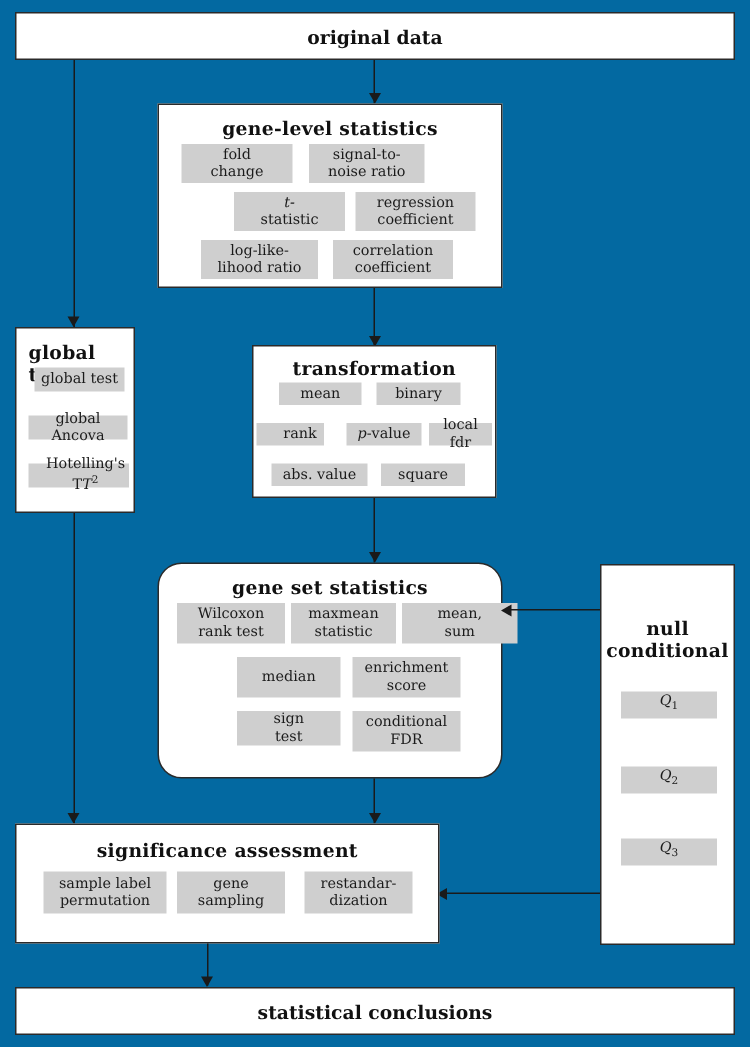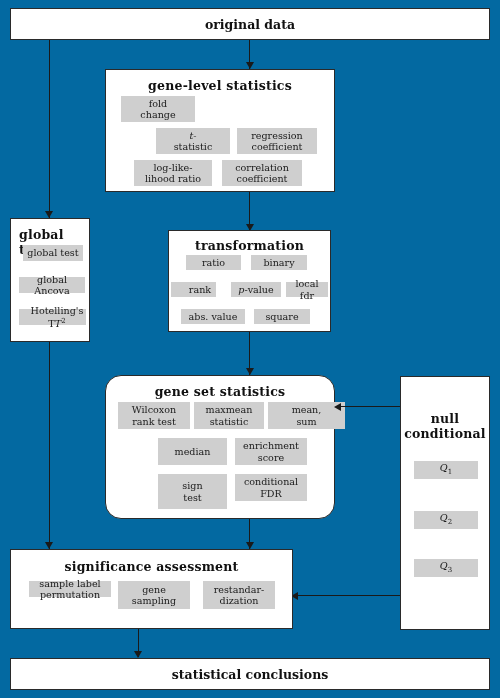--- a/index.html
+++ b/index.html
@@ -102,20 +102,23 @@
   <div class="arrow-down" style="left:245.5px; top:62px;"></div>
 
   <div class="vline" style="left:48.5px; top:40px; height:178px;"></div>
   <div class="arrow-down" style="left:45px; top:211px;"></div>
 
   <div class="box" style="left:105px; top:69px; width:230px; height:123px;">
     <div class="box-title" style="top:8px;">gene-level statistics</div>
     <div class="chip" style="left:15px; top:26px; width:74px; height:26px;">
       <span><span>fold</span><br><span>change</span></span>
     </div>
+    <div class="chip" style="left:100px; top:26px; width:77px; height:26px;">
+      <span><span>signal-to-</span><br><span>noise ratio</span></span>
+    </div>
     <div class="chip" style="left:50px; top:58px; width:74px; height:26px;">
       <span><i>t-</i><br><span>statistic</span></span>
     </div>
     <div class="chip" style="left:131px; top:58px; width:80px; height:26px;">
       <span><span>regression</span><br><span>coefficient</span></span>
     </div>
     <div class="chip" style="left:28px; top:90px; width:78px; height:26px;">
       <span><span>log-like-</span><br><span>lihood ratio</span></span>
     </div>
     <div class="chip" style="left:116px; top:90px; width:80px; height:26px;">
@@ -138,21 +141,21 @@
       <span><span>Hotelling's T</span><i>T</i><sup>2</sup></span>
     </div>
   </div>
 
   <div class="vline" style="left:48.5px; top:342px; height:207px;"></div>
   <div class="arrow-down" style="left:45px; top:542px;"></div>
 
   <div class="box" style="left:168px; top:230px; width:163px; height:102px;">
     <div class="box-title" style="top:7px;">transformation</div>
     <div class="chip" style="left:17px; top:24px; width:55px; height:15px;">
-      <span>ratio</span>
+      <span>mean</span>
     </div>
     <div class="chip" style="left:82px; top:24px; width:56px; height:15px;">
       <span>binary</span>
     </div>
     <div class="chip" style="left:2px; top:51px; width:45px; height:15px;padding-left:15px;">
       <span>rank</span>
     </div>
     <div class="chip" style="left:62px; top:51px; width:50px; height:15px;">
       <span><i>p</i>-value</span>
     </div>
@@ -180,21 +183,21 @@
     </div>
     <div class="chip" style="left:162px; top:26px; width:77px; height:27px;">
       <span><span>mean,</span><br><span>sum</span></span>
     </div>
     <div class="chip" style="left:52px; top:62px; width:69px; height:27px;">
       <span>median</span>
     </div>
     <div class="chip" style="left:129px; top:62px; width:72px; height:27px;">
       <span><span>enrichment</span><br><span>score</span></span>
     </div>
-    <div class="chip" style="left:52px; top:98px; width:69px; height:35px;">
+    <div class="chip" style="left:52px; top:98px; width:69px; height:23px;">
       <span><span>sign</span><br><span>test</span></span>
     </div>
     <div class="chip" style="left:129px; top:98px; width:72px; height:27px;">
       <span><span>conditional</span><br><span>FDR</span></span>
     </div>
   </div>
 
   <div class="vline" style="left:249px; top:519px; height:30px;"></div>
   <div class="arrow-down" style="left:245.5px; top:542px;"></div>
 
@@ -215,21 +218,21 @@
     <div class="chip" style="left:13px; top:134px; width:64px; height:18px;">
       <span><i>Q</i><sub>2</sub></span>
     </div>
     <div class="chip" style="left:13px; top:182px; width:64px; height:18px;">
       <span><i>Q</i><sub>3</sub></span>
     </div>
   </div>
 
   <div class="box" style="left:10px; top:549px; width:283px; height:80px;">
     <div class="box-title" style="top:9px;">significance assessment</div>
-    <div class="chip" style="left:18px; top:31px; width:82px; height:16px;">
+    <div class="chip" style="left:18px; top:31px; width:82px; height:28px;">
       <span><span>sample label</span><br><span>permutation</span></span>
     </div>
     <div class="chip" style="left:107px; top:31px; width:72px; height:28px;">
       <span><span>gene</span><br><span>sampling</span></span>
     </div>
     <div class="chip" style="left:192px; top:31px; width:72px; height:28px;">
       <span><span>restandar-</span><br><span>dization</span></span>
     </div>
   </div>
 

